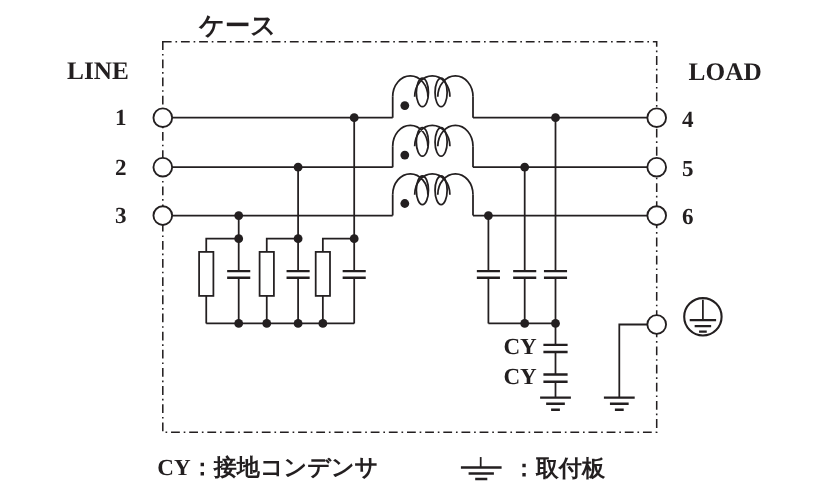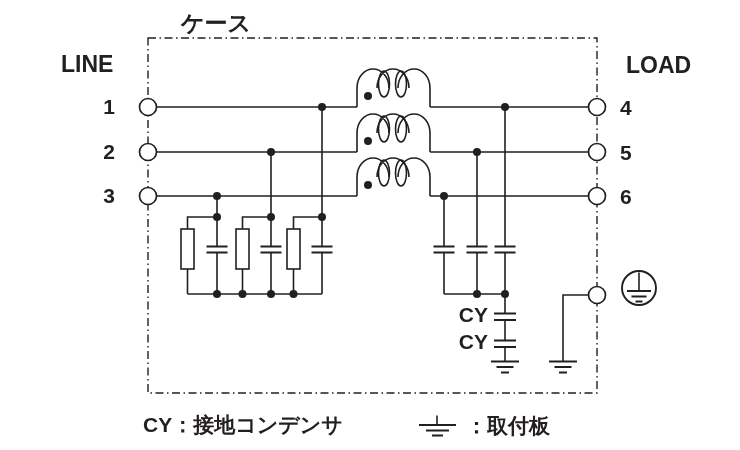--- a/index.html
+++ b/index.html
@@ -1,18 +1,18 @@
 <!DOCTYPE html>
 <html style="--ink: #231f20; --bg: #ffffff;"><head>
 <meta charset="utf-8">
 <style>
   :root { --ink:#231f20; --bg:#ffffff; }
   html,body { margin:0; padding:0; background:var(--bg); }
   .stage { position:relative; width:740px; height:450px; background:var(--bg);
-           font-family:Liberation Sans, sans-serif; }
+           font-family:Liberation Serif, serif; }
   svg { display:block; }
   .w   { stroke:var(--ink); stroke-width:1.6; fill:none; }
   .w2  { stroke:var(--ink); stroke-width:2.2; fill:none; }
   .case-border { stroke:var(--ink); stroke-width:1.4; fill:none;
                  stroke-dasharray:8 3.5 1.5 3.5; }
   .dot  { fill:var(--ink); stroke:none; }
   .term { fill:var(--bg); stroke:var(--ink); stroke-width:1.7; }
   .comp { stroke:var(--ink); stroke-width:1.6; fill:var(--bg); }
   text  { fill:var(--ink); font-weight:700; }
   .t23 { font-size:23px; }

